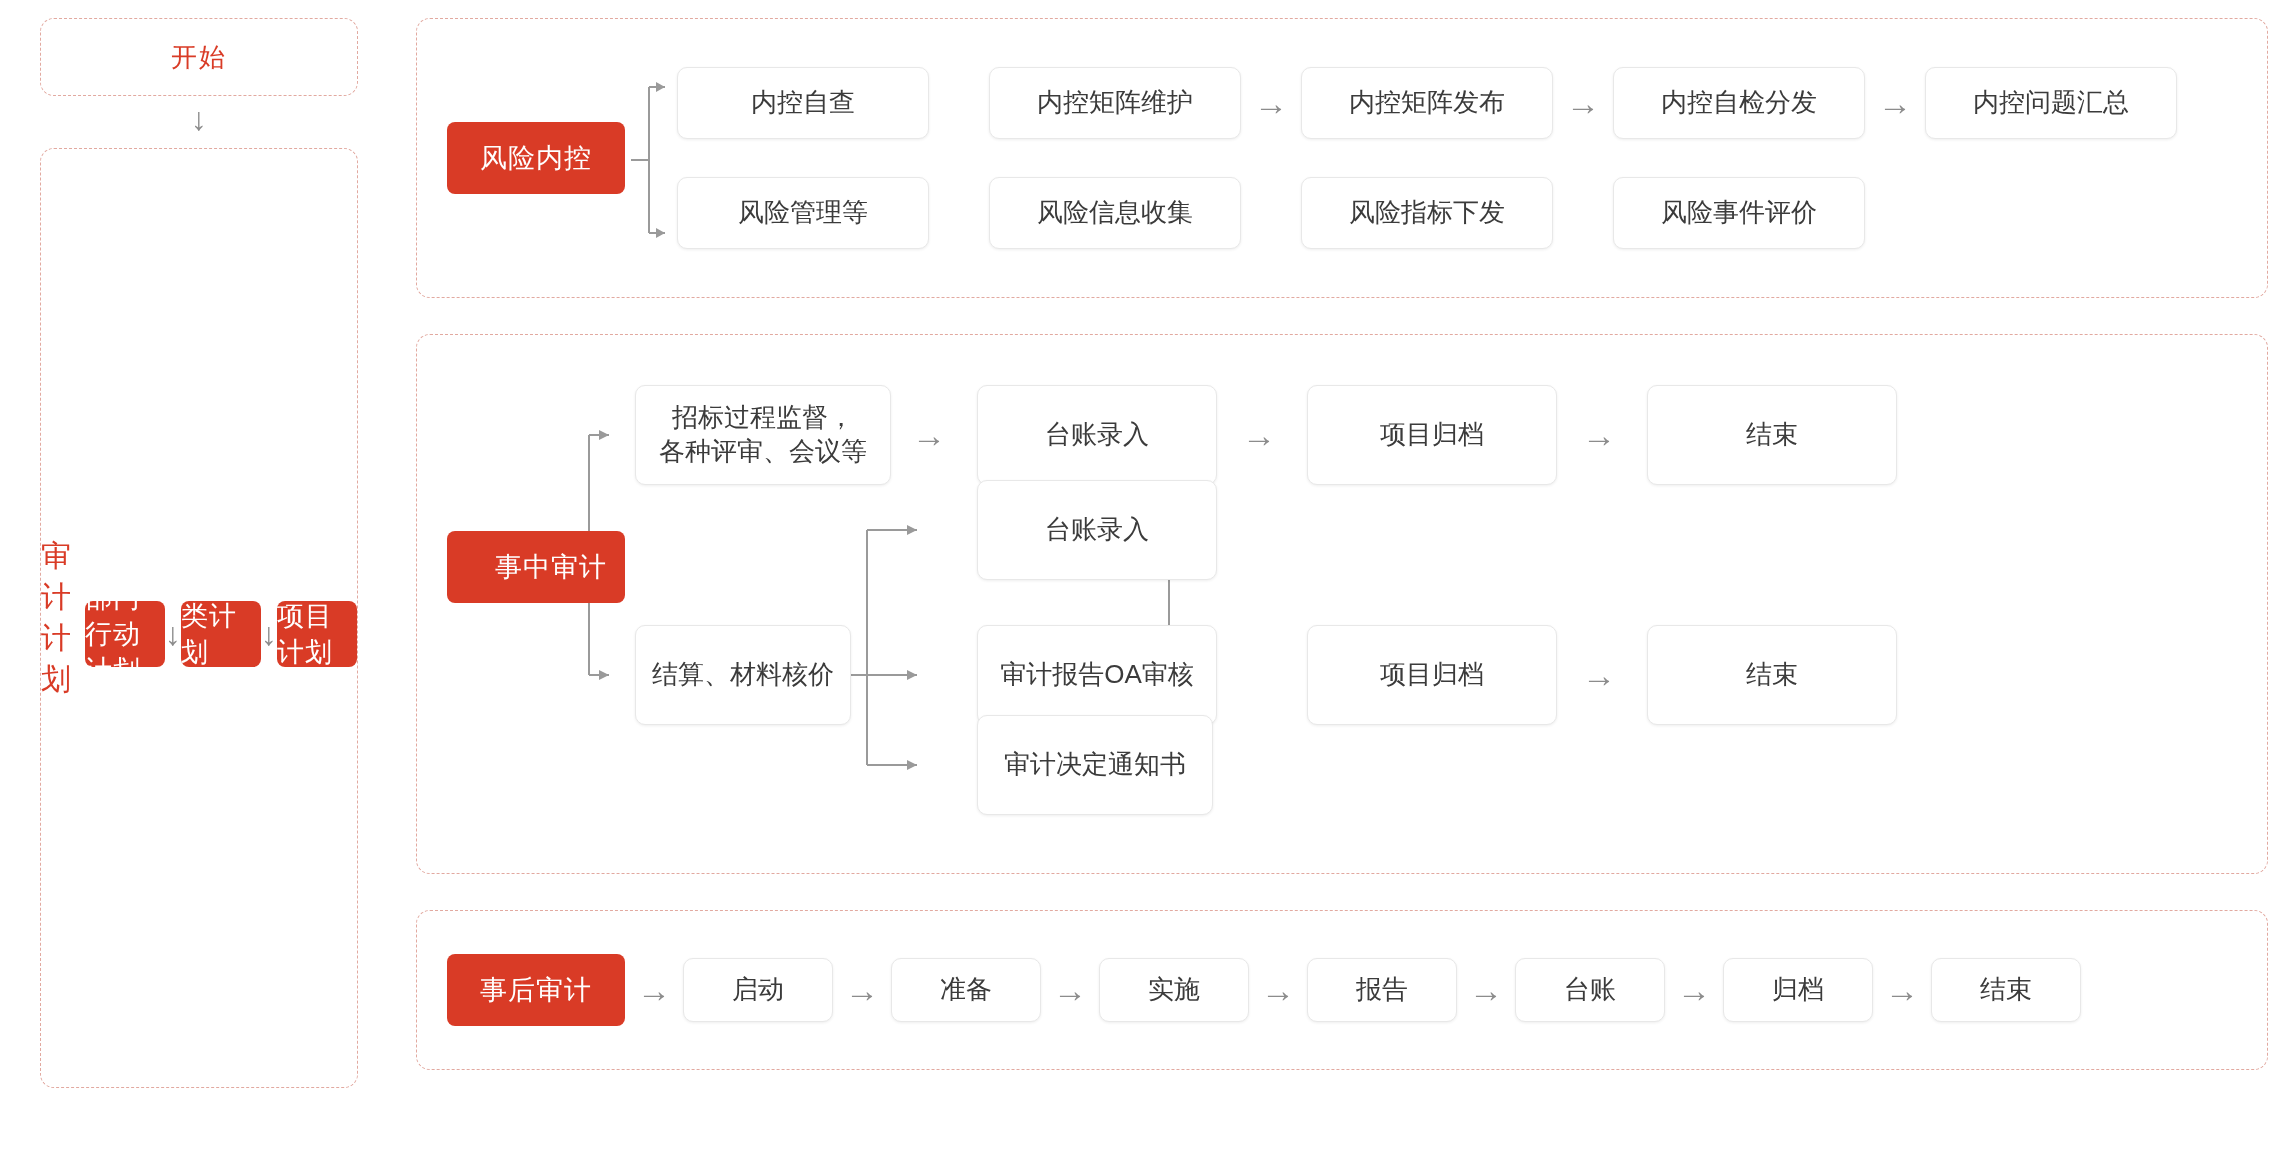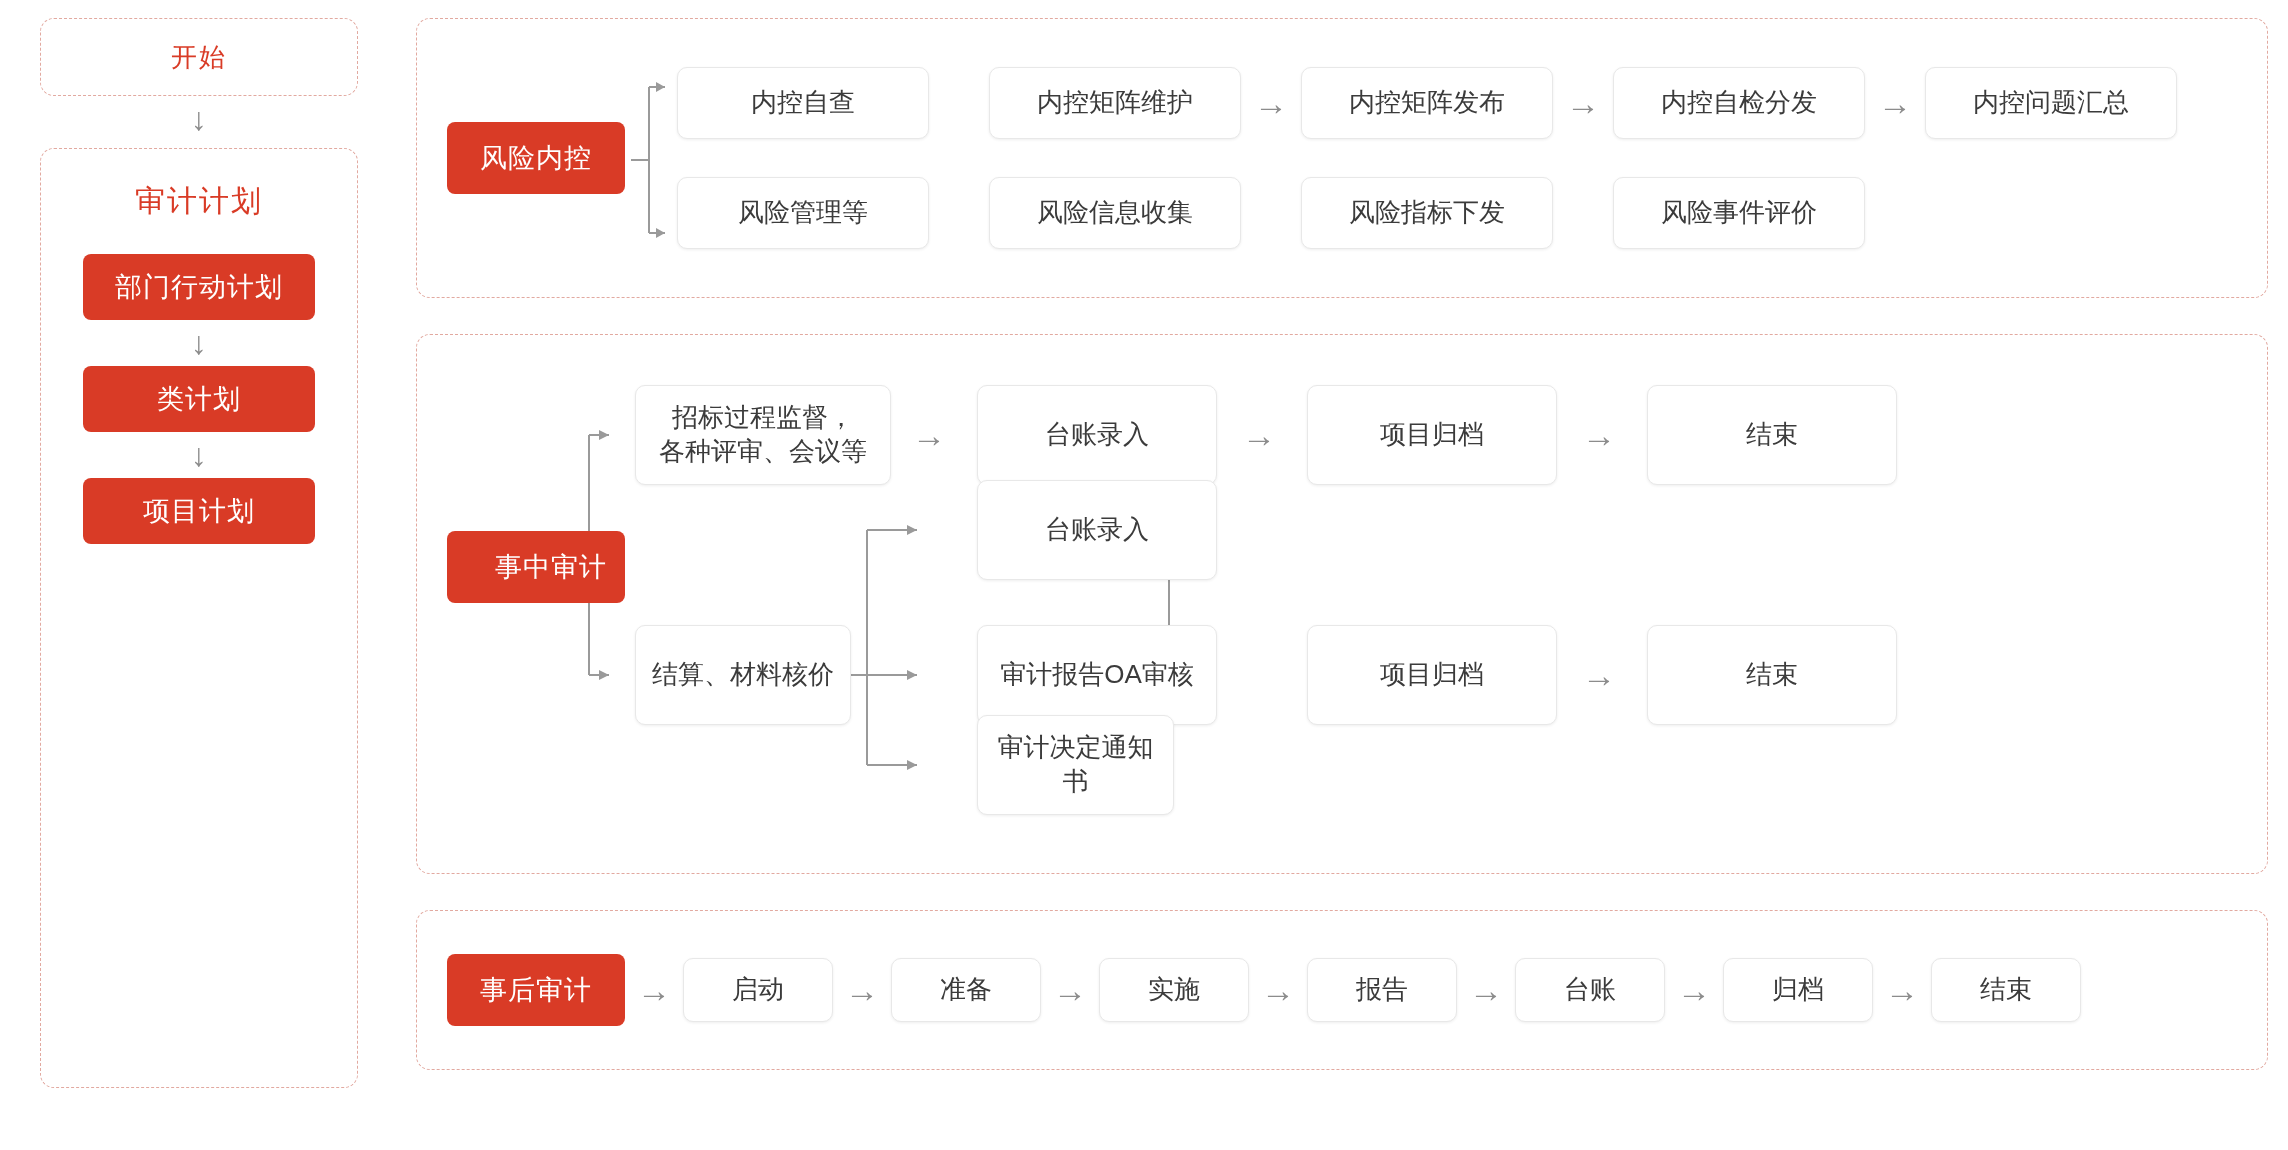--- a/index.html
+++ b/index.html
@@ -94,21 +94,21 @@
     justify-content: center;
     color: #d93b26;
     font-size: 26px;
     letter-spacing: 2px;
   }
   .plan-box {
     width: 318px;
     height: 940px;
     margin-top: 6px;
     display: flex;
-    flex-direction: column;
+    flex-direction: row;
     align-items: center;
     padding-top: 32px;
   }
   .plan-title {
     color: #d93b26;
     font-size: 30px;
     letter-spacing: 2px;
     margin-bottom: 32px;
   }
   .plan-item {
@@ -329,21 +329,21 @@
         <div class="white-box abs" style="left:218px; top:290px; width:216px; height:100px;">
           <span>结算、材料核价</span>
         </div>
 
         <div class="white-box abs" style="left:560px; top:145px; width:240px; height:100px;">
           <span>台账录入</span>
         </div>
         <div class="white-box abs" style="left:560px; top:290px; width:240px; height:100px;">
           <span>审计报告OA审核</span>
         </div>
-        <div class="white-box abs" style="left:560px; top:380px; width:197px; height:100px;">
+        <div class="white-box abs" style="left:560px; top:380px; width:236px; height:100px;">
           <span>审计决定通知书</span>
         </div>
 
         <div class="white-box abs" style="left:890px; top:290px; width:250px; height:100px;">
           <span>项目归档</span>
         </div>
         <div class="arrow-right abs" style="left:1152px; top:320px; height:40px;">→</div>
         <div class="white-box abs" style="left:1230px; top:290px; width:250px; height:100px;">
           <span>结束</span>
         </div>

